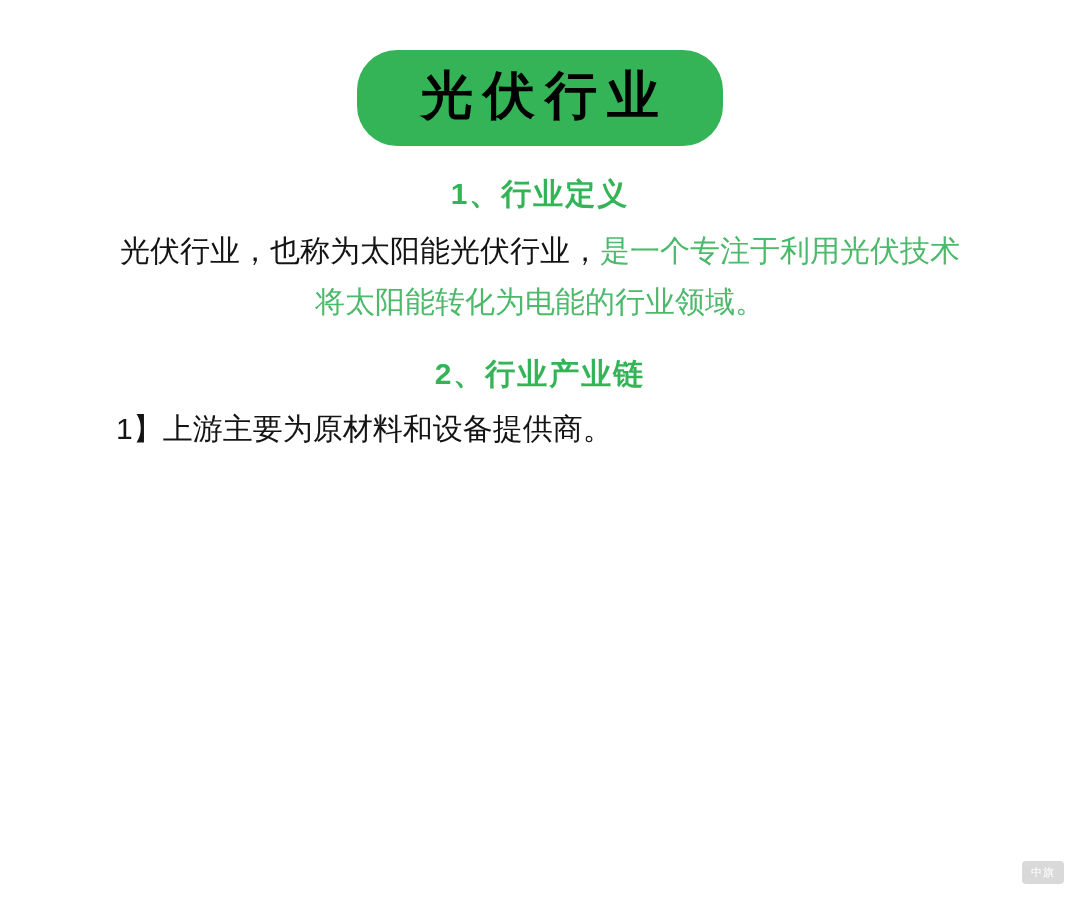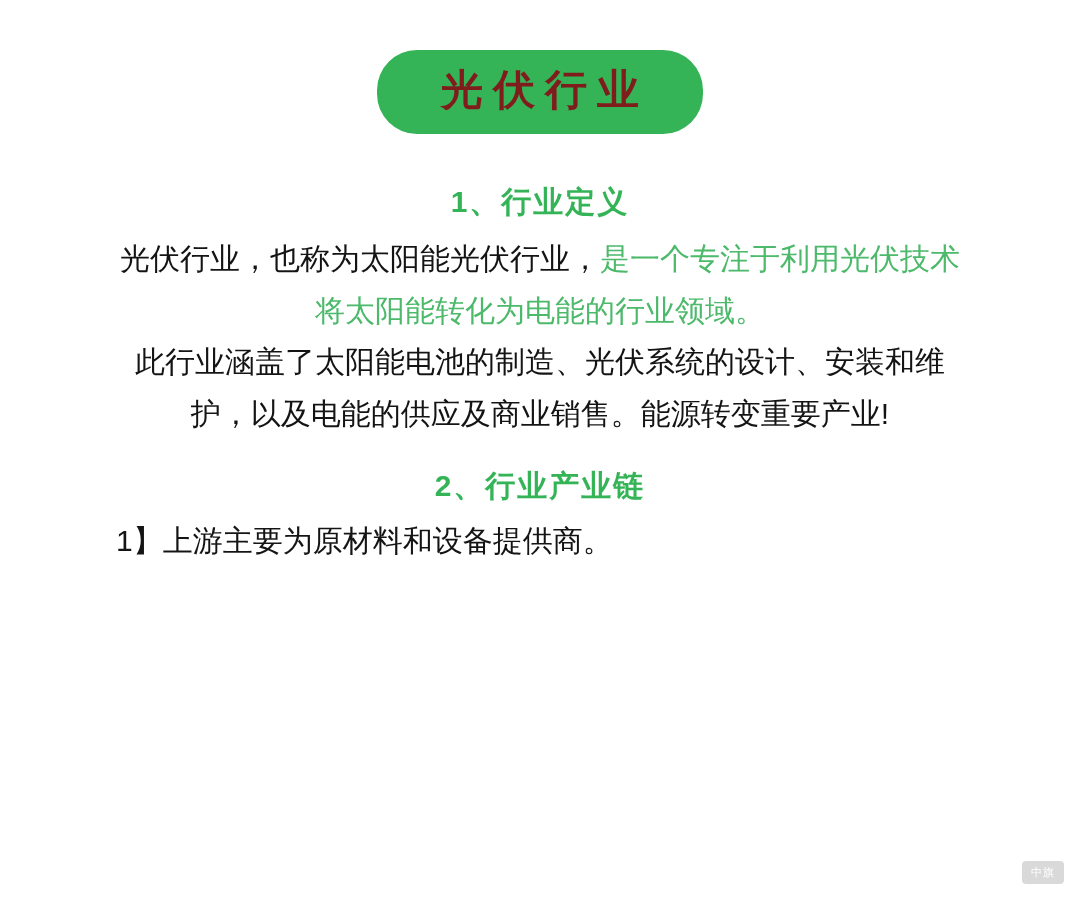--- a/index.html
+++ b/index.html
@@ -24,39 +24,39 @@
   }
 
   
   .title-wrap {
     display: flex;
     justify-content: center;
     padding-top: 50px;
   }
   .title-pill {
     background: #35b457;
-    color: #7f1d1d;
+    color: #000000;
     border-radius: 40px;
     padding: 16px 54px 20px 54px;
-    font-size: 42px;
+    font-size: 52px;
     font-weight: bold;
     letter-spacing: 10px;
     text-indent: 10px;
     line-height: 1.15;
     box-sizing: border-box;
   }
 
   
   .section-heading {
     text-align: center;
     color: #35b457;
     font-size: 30px;
     font-weight: bold;
     letter-spacing: 2px;
-    margin-top: 48px;
+    margin-top: 28px;
     margin-bottom: 10px;
   }
   .section-heading.second {
     margin-top: 26px;
     margin-bottom: 6px;
   }
 
   
   .para {
     font-size: 30px;
@@ -99,20 +99,19 @@
 <div class="page">
 
   <div class="title-wrap">
     <div class="title-pill">光伏行业</div>
   </div>
 
   <div class="section-heading">1、行业定义</div>
 
   <p class="para"><span>光伏行业，也称为太阳能光伏行业，</span><span class="hl">是一个专注于利用光伏技术将太阳能转化为电能的行业领域。</span></p>
 
-  <p class="para tight">此行业涵盖了太阳能电池的制造、光伏系统的设计、安装和维护，以及电能的供应及商业销售。能源转变重要产业!</p>
 
   <div class="section-heading second">2、行业产业链</div>
 
   <p class="list-line">1】上游主要为原材料和设备提供商。</p>
 
   <div class="watermark">中旗</div>
 </div>
 
 </body></html>

